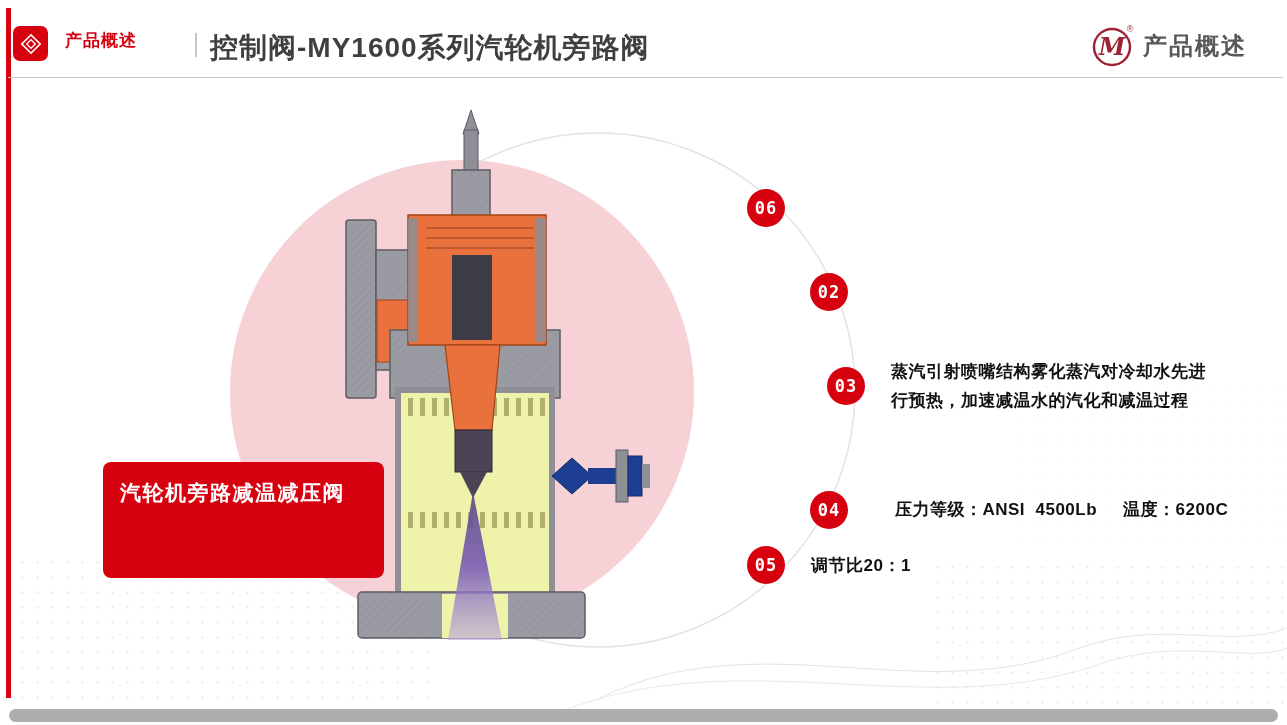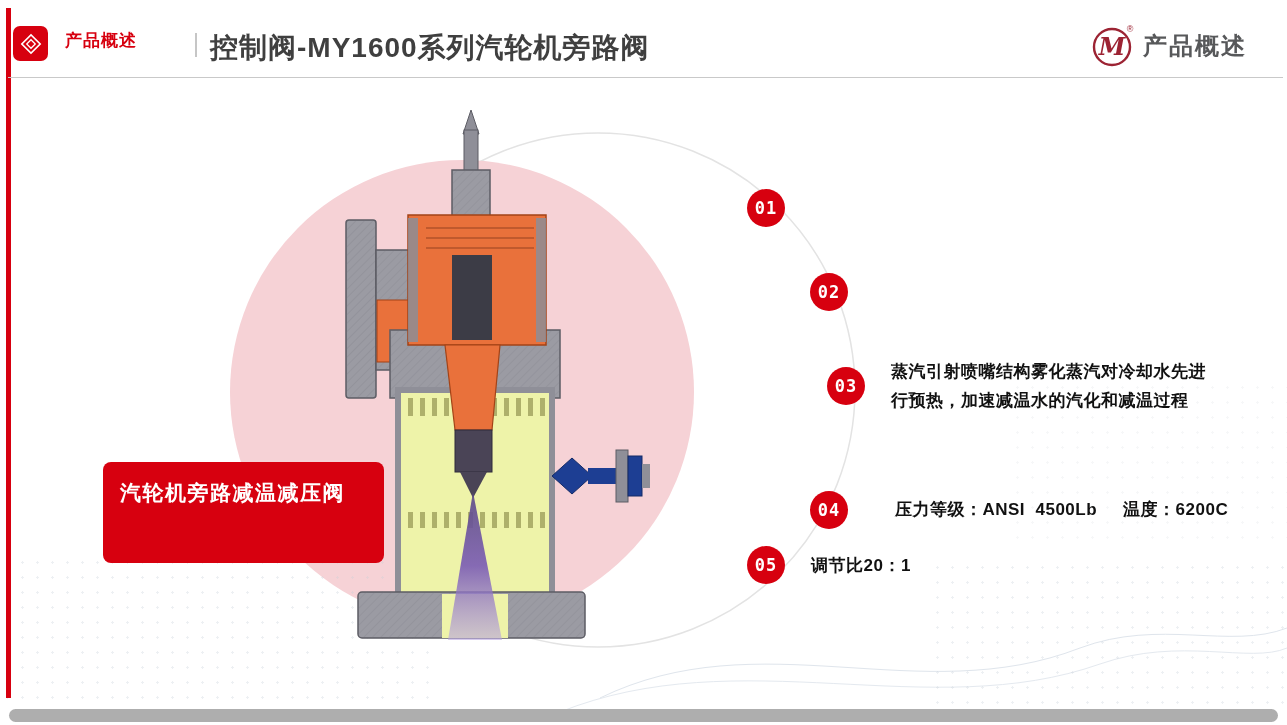--- a/index.html
+++ b/index.html
@@ -33,21 +33,21 @@
   .dots-a { left:0; top:555px; width:430px; height:150px; opacity:.30; }
   .dots-b { left:930px; top:560px; width:357px; height:150px; opacity:.30; }
   .dots-c { left:1010px; top:380px; width:277px; height:170px; opacity:.16; }
   .bottom-bar { position:absolute; left:9px; right:9px; bottom:3px; height:13px;
     background:var(--bottom_bar_gray,#aeaeae); border-radius:7px; }
 
   
   .valve-wrap { position:absolute; left:230px; top:100px; width:470px; height:560px; }
 
   
-  .product-label { position:absolute; left:103px; top:462px; width:281px; height:101px;
+  .product-label { position:absolute; left:103px; top:462px; width:281px; height:116px;
     background:var(--brand_red,#d7000f); border-radius:8px; color:#fff;
     padding:14px 0 0 17px; }
   .pl-line { font-size:21px; font-weight:700; line-height:34px; letter-spacing:1.5px; }
   .pl-arrow { font-size:17px; margin-left:14px; opacity:.95; font-weight:400; }
 
   
   .feature { position:absolute; display:flex; align-items:center; gap:26px; }
   .badge { width:38px; height:38px; min-width:38px; border-radius:50%;
     background:var(--brand_red,#d7000f); color:#fff; font-weight:800; font-size:17px;
     display:flex; align-items:center; justify-content:center; letter-spacing:1px;
@@ -179,21 +179,21 @@
     <rect x="398" y="356" width="14" height="40" fill="#1d3e93" stroke="#142b66" stroke-width="1"></rect>
     <rect x="412" y="364" width="8" height="24" fill="#8f8f98"></rect>
   </svg>
 </div>
 
 <div class="product-label">
   <div class="pl-line">汽轮机旁路减温减压阀</div>
 </div>
 
 <div class="feature f1">
-  <div class="badge">01</div>
+  <div class="badge">06</div>
 </div>
 <div class="feature f2">
   <div class="badge">02</div>
 </div>
 <div class="feature f3">
   <div class="badge">03</div>
   <div class="ftext ftext-wide">蒸汽引射喷嘴结构雾化蒸汽对冷却水先进行预热，加速减温水的汽化和减温过程</div>
 </div>
 <div class="feature f4">
   <div class="badge">04</div>

